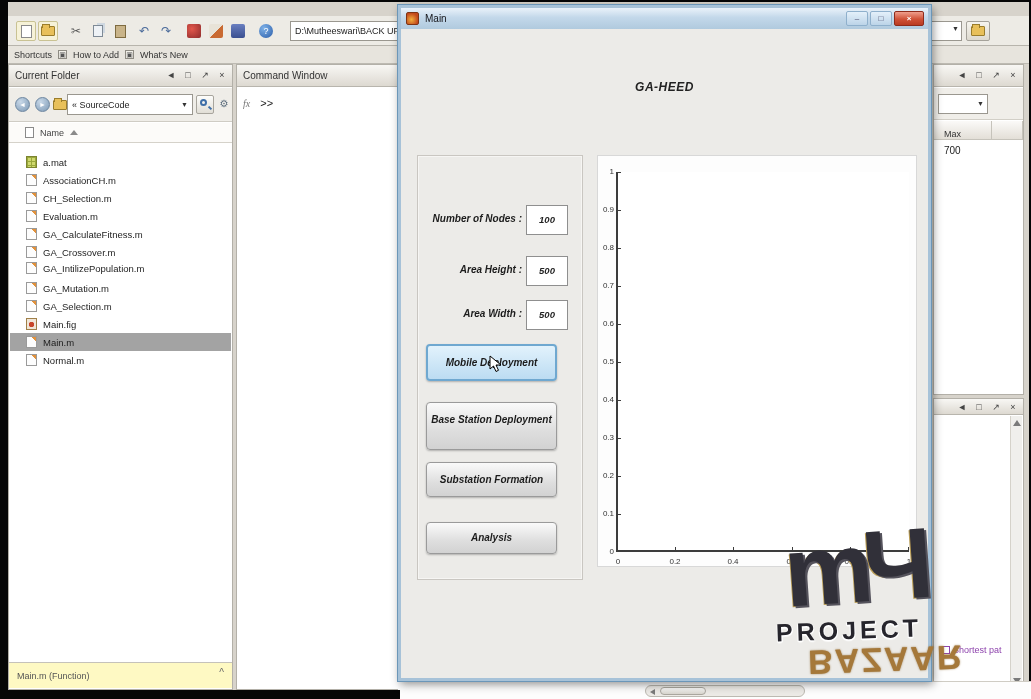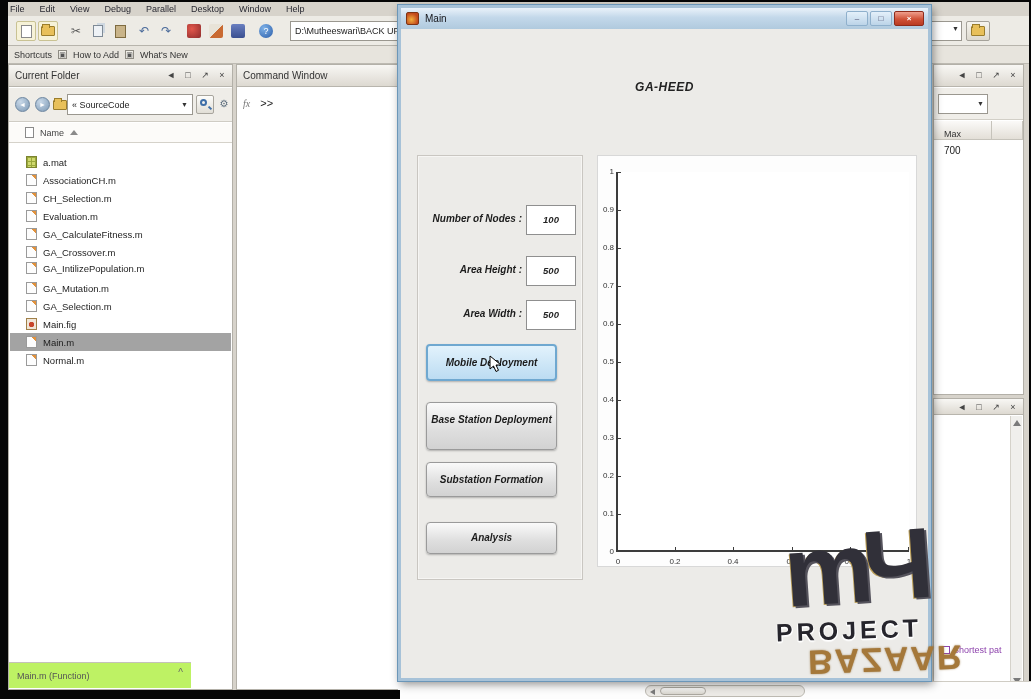--- a/index.html
+++ b/index.html
@@ -42,21 +42,21 @@
   .mag:after { content:""; position:absolute; left:6px; top:6px; width:4px; height:2px; background:#3f6fa8; transform:rotate(45deg); }
   #gearbtn { position:absolute; left:207px; top:7px; width:16px; height:19px; font-size:10px; color:#5b6c7c; text-align:center; line-height:18px; }
   #cfcolhead { position:absolute; left:0; top:58px; width:223px; height:20px; background:#fcfbf9; border-bottom:1px solid #d5d2ca; display:flex; align-items:center; gap:6px; padding-left:16px; font-size:9px; color:#444; }
   .tri-up { width:0; height:0; border-left:4px solid transparent; border-right:4px solid transparent; border-bottom:5px solid #8a8a8a; }
   .frow { position:absolute; left:1px; width:221px; height:18px; display:flex; align-items:center; gap:6px; padding-left:16px; font-size:9.5px; color:#1d1d1d; }
   .frow.sel { background:#a3a3a3; }
   .fi { width:11px; height:12px; flex:0 0 auto; }
   .fi-m { background:#fdfdfd; border:1px solid #9a9a9a; background-image:linear-gradient(225deg,#e2923c 3px,#fdfdfd 3px); }
   .fi-mat { background:#cfd86e; border:1px solid #7c8430; background-image:linear-gradient(#9aa83c 1px,transparent 1px),linear-gradient(90deg,#9aa83c 1px,transparent 1px); background-size:4px 4px; }
   .fi-fig { background:#f0e6d8; border:1px solid #a08048; background-image:radial-gradient(circle at 50% 55%, #c8452a 2.5px, transparent 3px); }
-  #cfdetails { position:absolute; left:0; bottom:1px; width:182px; height:26px; background:#bef264; border-top:1px solid #c5c2ba; font-size:9px; color:#555; display:flex; align-items:center; padding:0 8px; }
+  #cfdetails { position:absolute; left:0; bottom:1px; width:223px; height:26px; background:#fef9c3; border-top:1px solid #c5c2ba; font-size:9px; color:#555; display:flex; align-items:center; padding:0 8px; }
   #cfdetails .caret { position:absolute; right:8px; top:4px; color:#666; font-size:10px; }
 
   
   #cw { left:236px; top:64px; width:695px; height:626px; }
   #cwprompt { position:absolute; left:6px; top:32px; font-size:11px; color:#222; display:flex; gap:10px; align-items:baseline; }
   #cwprompt .fx { font-family:"Liberation Serif",serif; font-style:italic; font-size:10px; color:#777;text-align:center; }
 
   
   #ws { left:933px; top:64px; width:91px; height:331px; }
   #ws .phead { height:22px; }
@@ -91,21 +91,21 @@
   #mwtitle { position:absolute; left:0; top:0; right:0; height:21px; background:linear-gradient(#eaf2fa,#c3d8ea 45%,#b0cade); display:flex; align-items:center; padding-left:5px; gap:6px; font-size:10px; color:#15151a; }
   #mwicon { width:13px; height:13px; border-radius:2px; background:radial-gradient(circle at 40% 60%, #f2b03c, #c2491d 70%); border:1px solid #7e3414; }
   #mwctrls { position:absolute; right:4px; top:3px; display:flex; gap:2px; }
   .wbtn { width:22px; height:15px; border:1px solid #8fb0cc; border-radius:2px; background:linear-gradient(#e4f0fa,#bcd4e8); font-size:8px; color:#446; text-align:center; line-height:13px; }
   .wbtn.close { width:30px; background:linear-gradient(#ef9f8d,#d05238 55%,#b93b22); border-color:#8e2b1b; color:#fff; font-weight:bold; }
   #mwheading { position:absolute; left:0; top:72px; width:100%; text-align:center; font-size:12px; font-weight:bold; font-style:italic; color:#222; letter-spacing:.5px; }
 
   
   #formpanel { position:absolute; left:16px; top:147px; width:166px; height:425px; border:1px solid #c9c6c1; box-shadow:inset 0 0 0 1px #f6f5f3; }
   .flabel { position:absolute; left:2px; width:102px; text-align:right; font-size:10px; font-weight:bold; font-style:italic; color:#1c1c1c; }
-  .finput { position:absolute; left:108px; width:50px; height:30px; background:#fff; border:1px solid #8f8f8f; font-size:9.5px; font-weight:bold; font-style:italic; color:#222; text-align:center; line-height:28px; }
+  .finput { position:absolute; left:108px; width:42px; height:30px; background:#fff; border:1px solid #8f8f8f; font-size:9.5px; font-weight:bold; font-style:italic; color:#222; text-align:center; line-height:28px; }
   .gbtn { position:absolute; left:8px; width:131px; border-radius:4px; background:linear-gradient(#fafafa,#dedede 60%,#d2d2d2); border:1px solid #9a9a9a; box-shadow:0 1px 2px rgba(0,0,0,.25); font-size:10px; font-weight:bold; font-style:italic; color:#1c1c1c; text-align:center; }
   .gbtn.active { background:linear-gradient(#e2f2fc,#bcdcf2); border:2px solid #6fa8d0; }
 
   
   #axesbox { position:absolute; left:196px; top:147px; width:320px; height:412px; background:#fdfdfd; border:1px solid #d8d8d8; }
   #plot { position:absolute; left:18px; top:16px; width:293px; height:380px; border-left:2px solid #3c3c3c; border-bottom:2px solid #3c3c3c; background:#fff; }
   .ytick { position:absolute; width:16px; text-align:right; font-size:8px; color:#333; left:0; }
   .ymark { position:absolute; left:19px; width:4px; height:1px; background:#3c3c3c; }
   .xtick { position:absolute; top:401px; width:24px; margin-left:-12px; text-align:center; font-size:8px; color:#333; }
   .xmark { position:absolute; width:1px; height:4px; background:#3c3c3c; top:391px; }
@@ -118,30 +118,20 @@
   #wm .my { position:absolute; left:14px; top:-18px; font-size:100px; font-weight:bold; letter-spacing:-10px; color:#313039; transform:rotate(-4deg); text-shadow:2px 2px 0 #55535c, -1px 1px 0 #b99c55; }
   #wm .proj { position:absolute; left:6px; top:88px; font-size:25px; font-weight:bold; letter-spacing:4px; color:#26252c; transform:rotate(-2deg); text-shadow:1px 1px 0 #fff, -1px 1px 0 #fff, 0 2px 1px rgba(255,255,255,.8); }
   #wm .baz { position:absolute; left:38px; top:112px; font-size:34px; font-weight:bold; letter-spacing:2px; color:#a5783a; transform:scaleY(-1) rotate(2deg); text-shadow:0 0 2px rgba(140,100,40,.8); }
 </style>
 </head>
 <body>
 
 <div id="screen">
   <div class="abs" id="desktop"></div>
 
-  <div class="abs" id="menubar">
-    <span>File</span>
-    <span>Edit</span>
-    <span>View</span>
-    <span>Debug</span>
-    <span>Parallel</span>
-    <span>Desktop</span>
-    <span>Window</span>
-    <span>Help</span>
-  </div>
 
   <div class="abs" id="toolbar">
     <div class="tbtn framed" style="left:8px">
         <span class="pageicon"></span>
       </div>
     <div class="tbtn framed" style="left:30px">
         <span class="foldericon"></span>
       </div>
     <div class="tbtn" style="left:58px;font-size:12px;color:#555">✂</div>
     <div class="tbtn" style="left:80px">

